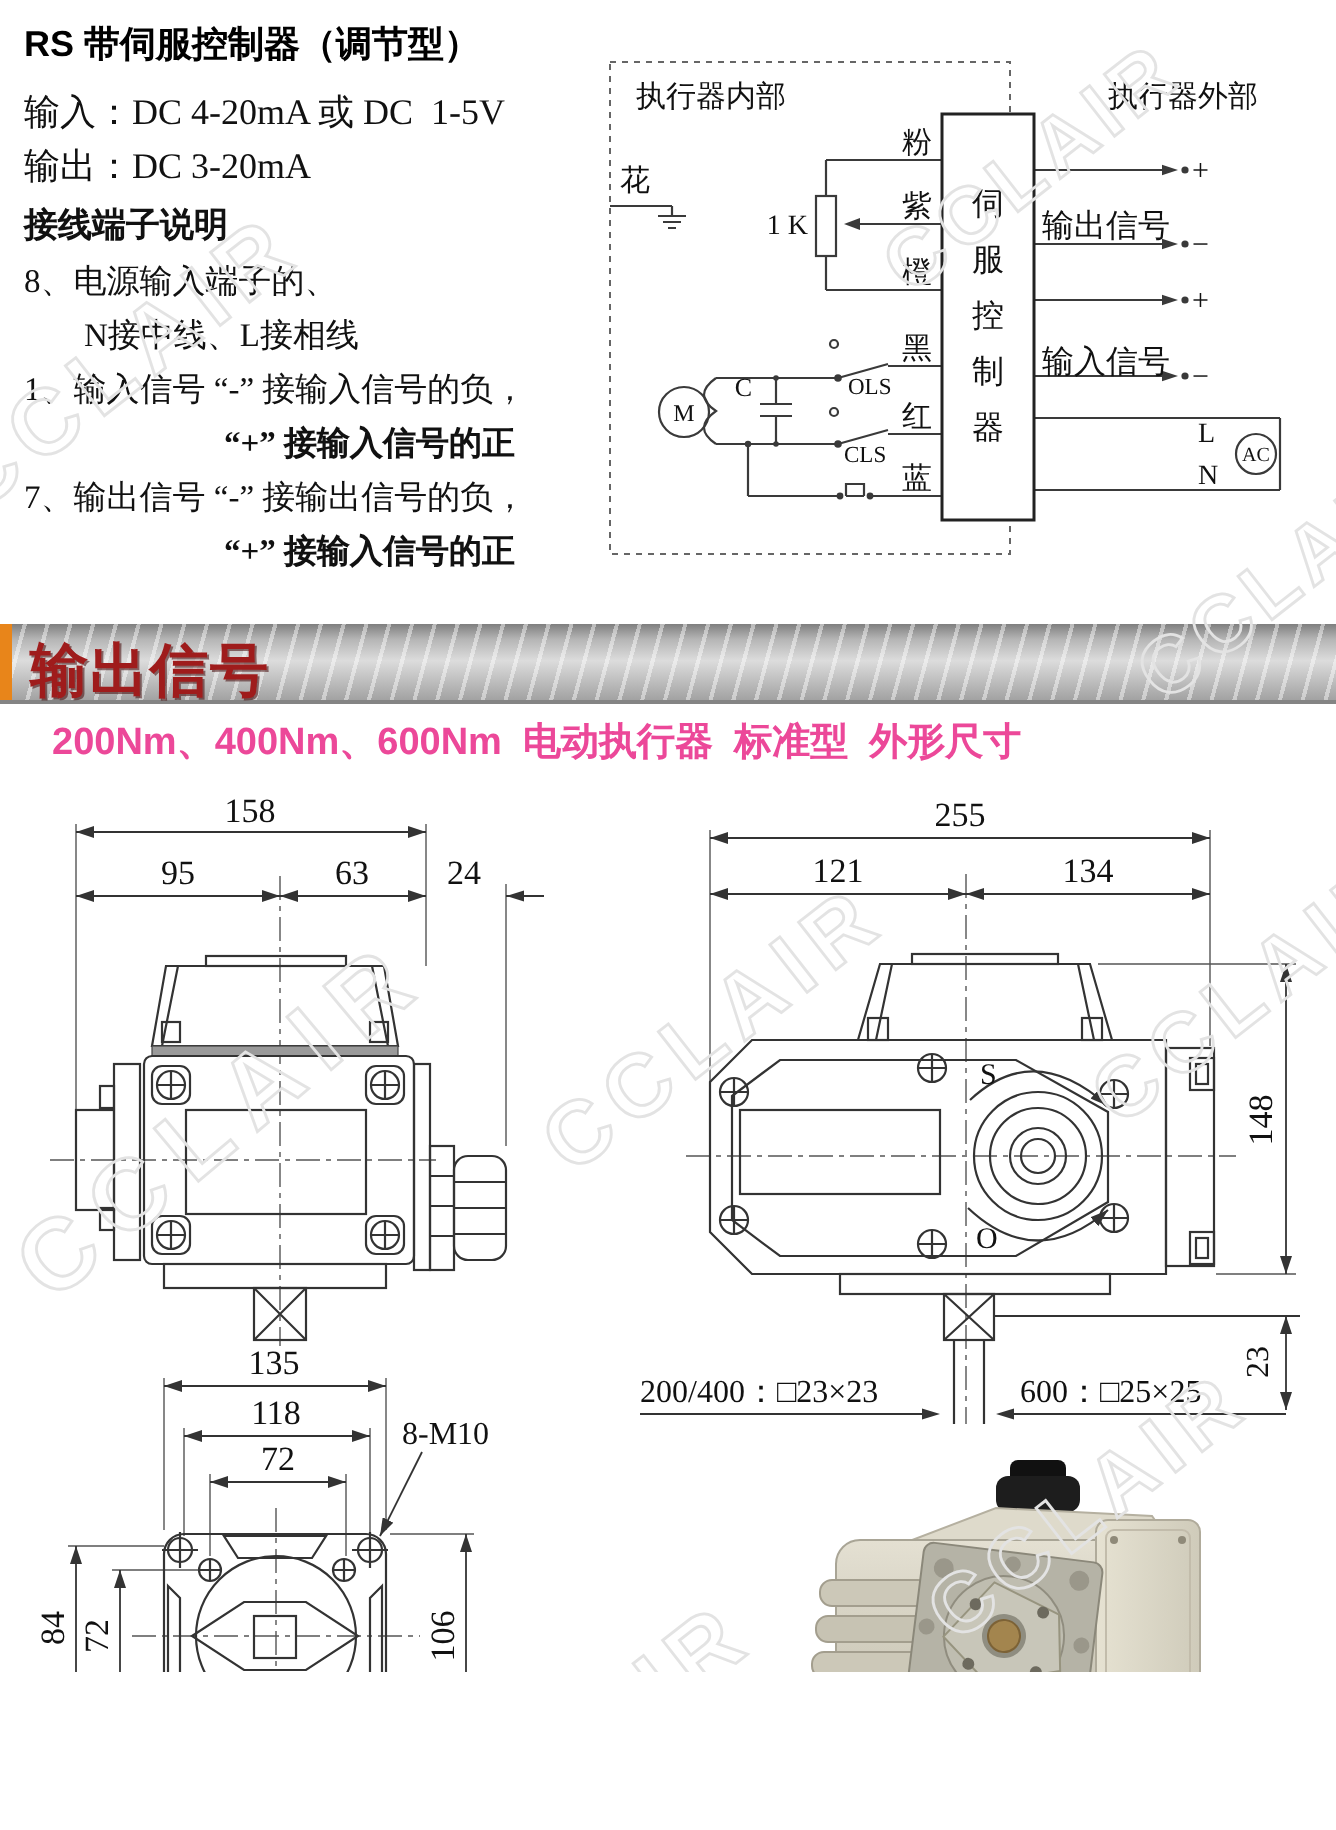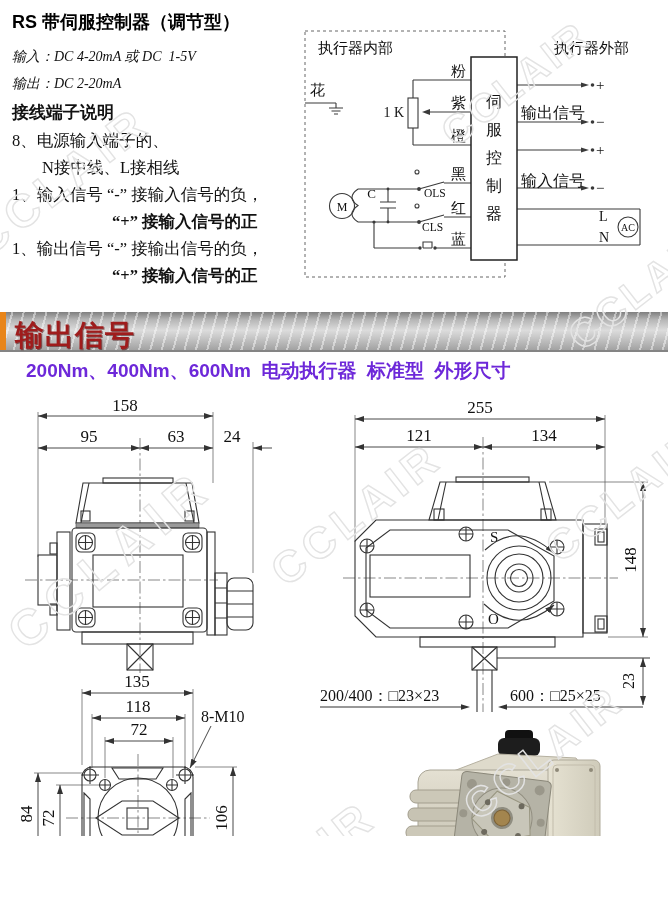--- a/index.html
+++ b/index.html
@@ -4,21 +4,21 @@
 <style>
   html,body{margin:0;padding:0;background:#ffffff;}
   .page{position:relative;width:668px;height:836px;background:#fff;overflow:hidden;
         font-family:"Liberation Serif","DejaVu Serif",serif;color:#111;}
   .abs{position:absolute;}
 
   
   .intro{position:absolute;left:12px;top:10px;width:296px;}
   .intro-title{font-family:"Liberation Sans","DejaVu Sans",sans-serif;font-weight:bold;
                font-size:18px;color:#000;margin-bottom:9px;white-space:pre;}
-  .intro-line{font-size:14px;line-height:27px;white-space:pre;font-style:italic;}
+  .intro-line{font-size:18px;line-height:27px;white-space:pre;}
   .intro-heading{font-family:"Liberation Sans","DejaVu Sans",sans-serif;font-weight:bold;
                  font-size:17px;line-height:28px;margin-top:2px;}
   .note-l1{font-size:16.5px;line-height:27px;white-space:pre;}
   .note-l2{font-size:16.5px;line-height:27px;white-space:pre;}
   .ind1{padding-left:30px;}
   .ind2{padding-left:100px;font-weight:bold;}
 
   
   .banner{position:absolute;left:0;top:312px;width:668px;height:40px;
     background:
@@ -26,51 +26,51 @@
                                 rgba(255,255,255,0) 2px, rgba(255,255,255,0) 11px),
       linear-gradient(180deg,#7f7f7f 0%,#b5b5b5 20%,#dcdcdc 48%,#cdcdcd 62%,#a2a2a2 100%);
     border-bottom:2px solid #848484;box-sizing:border-box;}
   .banner-accent{position:absolute;left:0;top:0;width:6px;height:100%;background:#e8851a;}
   .banner-title{position:absolute;left:15px;top:4px;
     font-family:"Liberation Sans","DejaVu Sans",sans-serif;font-weight:800;font-size:29px;
     color:#9f1c1c;text-shadow:1px 1px 0 rgba(70,10,10,.55);letter-spacing:1px;}
 
   .subtitle{position:absolute;left:26px;top:358px;
     font-family:"Liberation Sans","DejaVu Sans",sans-serif;font-weight:bold;
-    font-size:19px;color:#6d28d9;white-space:pre;}
+    font-size:19px;color:#ec4899;white-space:pre;}
 
   .photo-caption{position:absolute;left:398px;top:886px;width:215px;text-align:center;
     font-family:"Liberation Sans","DejaVu Sans",sans-serif;font-weight:bold;
     font-size:12px;color:#e22020;}
 
   svg text{font-family:"Liberation Serif","DejaVu Serif",serif;fill:#111;}
   .wm text{font-family:"Liberation Sans","DejaVu Sans",sans-serif;font-weight:bold;
            fill:none;stroke:#e3e3e3;stroke-width:1.4px;}
   .wm{pointer-events:none;}
 </style>
 </head>
 <body>
 
 <div class="page">
 
   <section class="intro">
     <div class="intro-title">RS 带伺服控制器（调节型）</div>
     <div class="intro-line">输入：DC 4-20mA 或 DC  1-5V</div>
-    <div class="intro-line">输出：DC 2-20mA</div>
+    <div class="intro-line">输出：DC 3-20mA</div>
     <div class="intro-heading">接线端子说明</div>
     <div class="note">
       <div class="note-l1">8、电源输入端子的、</div>
       <div class="note-l2 ind1">N接中线、L接相线</div>
     </div>
     <div class="note">
       <div class="note-l1">1、输入信号 “-” 接输入信号的负，</div>
       <div class="note-l2 ind2">“+” 接输入信号的正</div>
     </div>
     <div class="note">
-      <div class="note-l1">1、输出信号 “-” 接输出信号的负，</div>
+      <div class="note-l1">7、输出信号 “-” 接输出信号的负，</div>
       <div class="note-l2 ind2">“+” 接输入信号的正</div>
     </div>
   </section>
 
   <svg class="abs" style="left:300px;top:15px;" width="368" height="272" viewBox="0 0 368 272">
 
     <rect x="5" y="16" width="200" height="246" fill="none" stroke="#666" stroke-width="1" stroke-dasharray="3 3"></rect>
     <text x="18" y="38" font-size="15">执行器内部</text>
     <text x="254" y="38" font-size="15">执行器外部</text>
 

